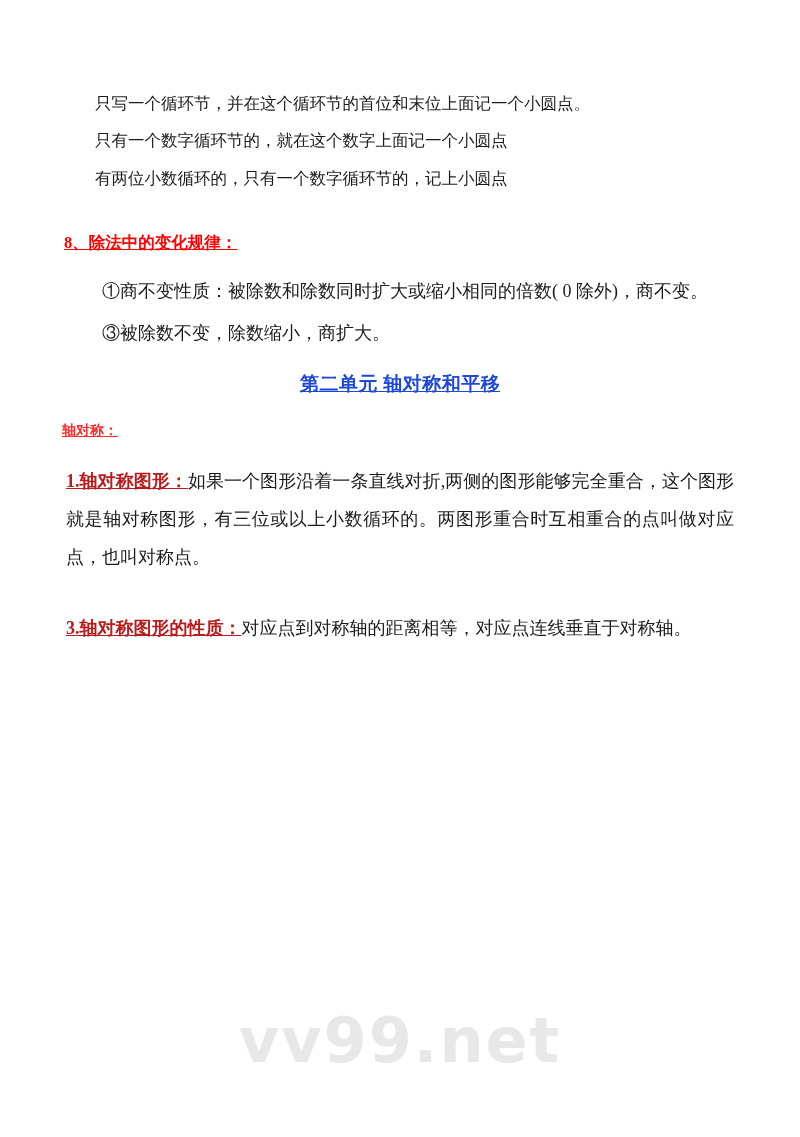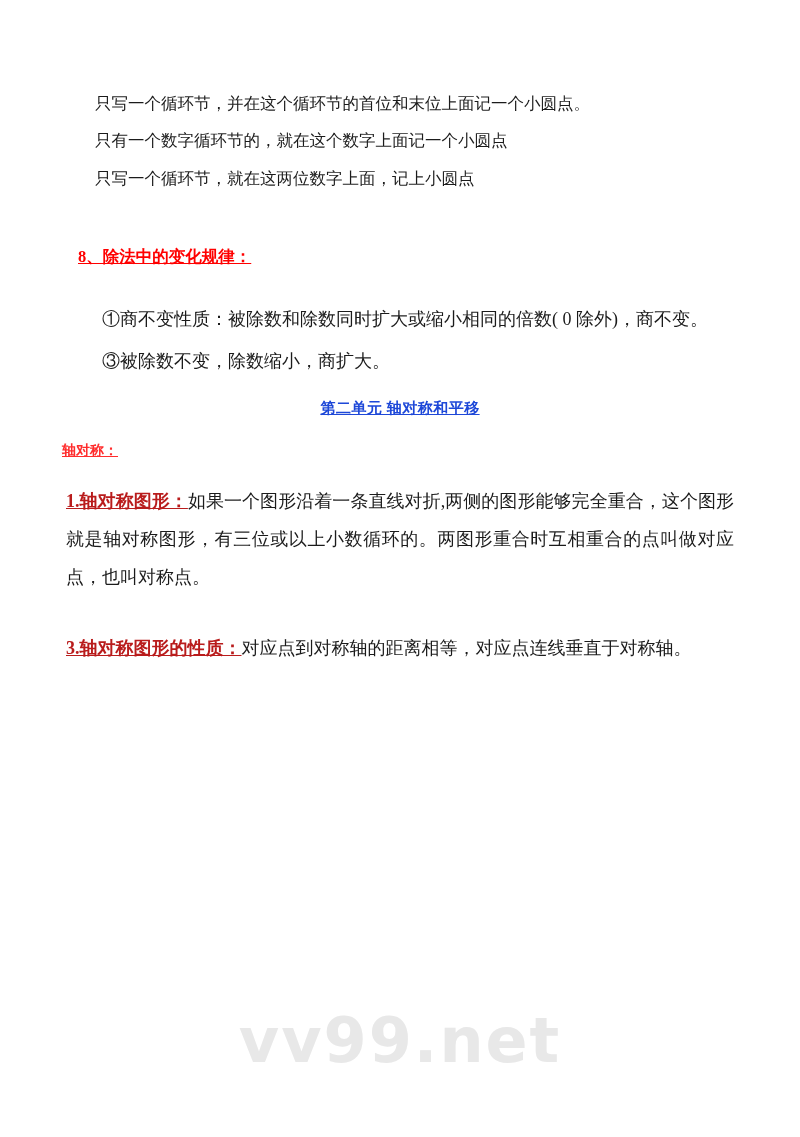--- a/index.html
+++ b/index.html
@@ -43,33 +43,33 @@
   .gap-lg { height: 26px; }
   .gap-md { height: 14px; }
   .gap-sm { height: 8px; }
 
   .head-red {
     font-size: 16.5px;
     font-weight: bold;
     color: #ff0000;
     text-decoration: underline;
     line-height: 2.0;
-    margin: 16px;
+    margin: 2px;
   }
   .head-red-plain {
     font-size: 14px;
     font-weight: bold;
     color: #ff2d2d;
     line-height: 2.0;
     margin: 0;
     text-decoration: underline;
   }
   .unit-title {
     text-align: center;
-    font-size: 15px;
+    font-size: 19px;
     font-weight: bold;
     color: #1e48d8;
     text-decoration: underline;
     line-height: 2.0;
     margin: 0;
     letter-spacing: 0.5px;
   }
   .body-para {
     font-size: 18px;
     line-height: 2.1;
@@ -97,21 +97,21 @@
   }
 </style>
 </head>
 <body>
 
 <div class="page">
   <div class="content">
 
     <p class="para indent">只写一个循环节，并在这个循环节的首位和末位上面记一个小圆点。</p>
     <p class="para indent">只有一个数字循环节的，就在这个数字上面记一个小圆点</p>
-    <p class="para indent">只写一个循环节，就在这两位数字上面，记上小圆点</p>
+    <p class="para indent">有两位小数循环的，只有一个数字循环节的，记上小圆点</p>
 
     <div class="gap-lg"></div>
 
     <p class="head-red">8、除法中的变化规律：</p>
 
     <div class="gap-sm"></div>
 
     <p class="body-para indent">①商不变性质：被除数和除数同时扩大或缩小相同的倍数( 0 除外)，商不变。</p>
     <p class="body-para indent">③被除数不变，除数缩小，商扩大。</p>
 

